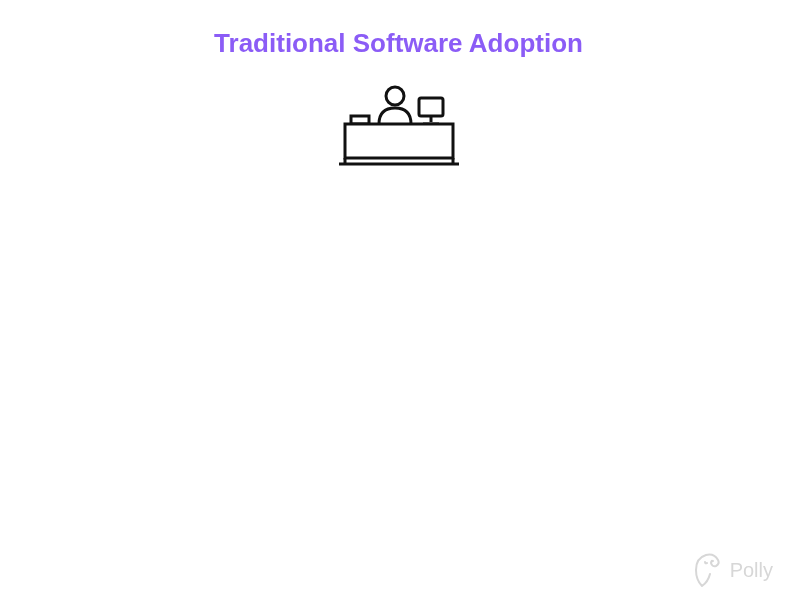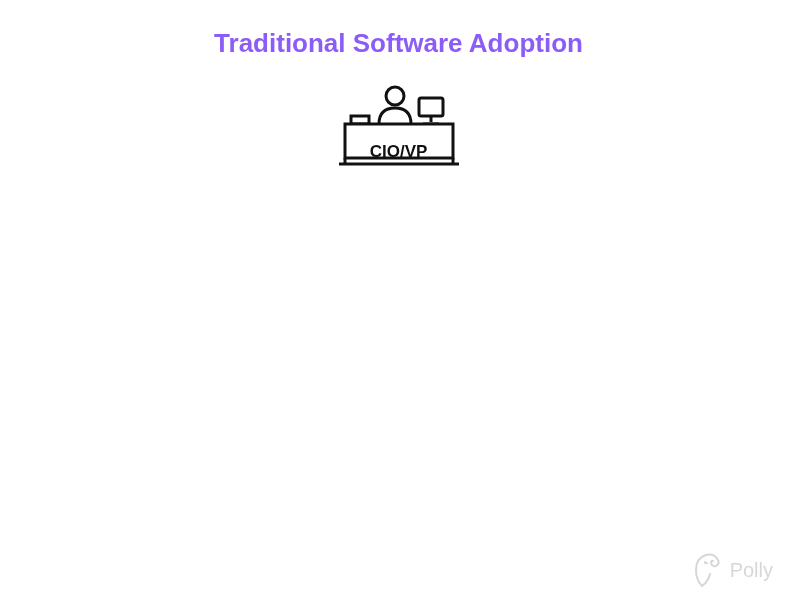--- a/index.html
+++ b/index.html
@@ -73,21 +73,20 @@
 
     <rect x="14" y="34" width="18" height="8" fill="none" stroke="#111" stroke-width="3"></rect>
 
     <rect x="8" y="42" width="108" height="34" fill="#fff" stroke="#111" stroke-width="3"></rect>
 
     <line x1="2" y1="82" x2="122" y2="82" stroke="#111" stroke-width="3"></line>
 
     <line x1="8" y1="76" x2="8" y2="82" stroke="#111" stroke-width="3"></line>
     <line x1="116" y1="76" x2="116" y2="82" stroke="#111" stroke-width="3"></line>
   </svg>
-  <div class="desk-label">CIO/VP</div>
 </div>
 
 <div class="logo">
   <svg width="30" height="36" viewBox="0 0 30 36">
     <path d="M 10 34 Q 4 28 4 18 Q 4 6 14 3 Q 22 1 26 8 Q 28 12 24 14 Q 20 15 19 11 Q 19 9 21 9 M 10 34 Q 16 30 18 22 M 13 10 Q 13 12 15 11" fill="none" stroke="#d7d7d7" stroke-width="2" stroke-linecap="round" stroke-linejoin="round"></path>
     <circle cx="20" cy="9" r="1.2" fill="#d7d7d7"></circle>
   </svg>
   <span class="logo-text">Polly</span>
 </div>
 

